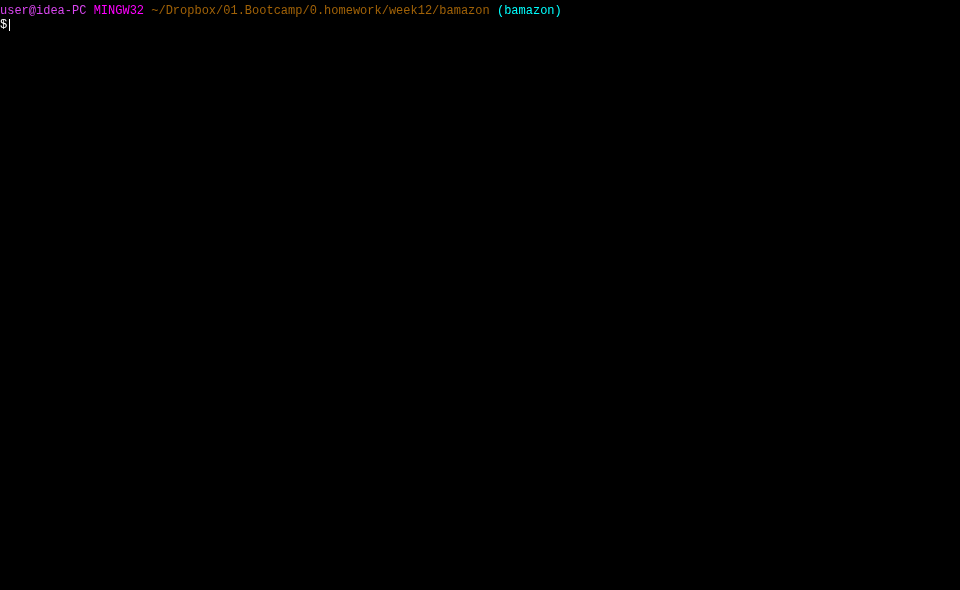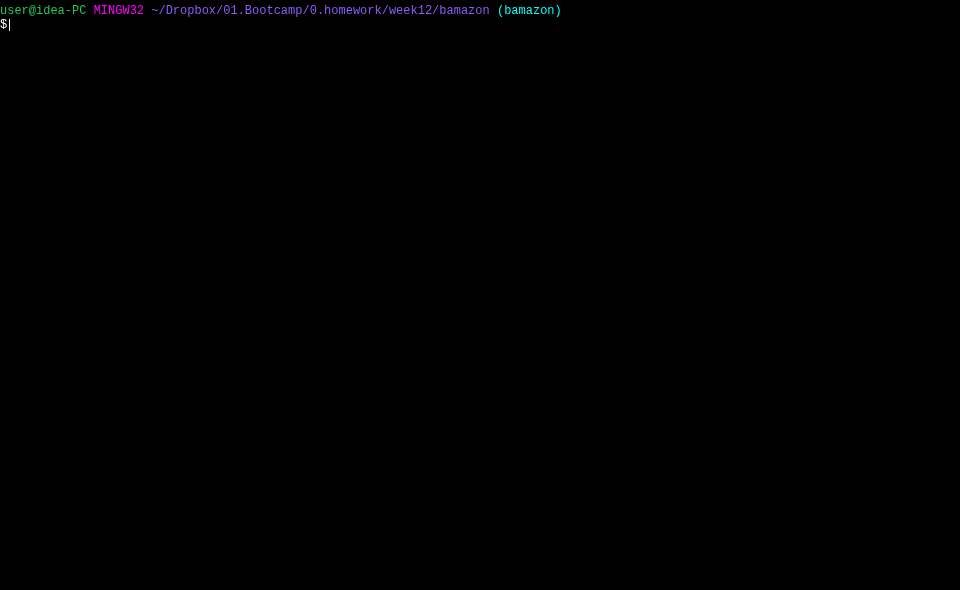--- a/index.html
+++ b/index.html
@@ -17,29 +17,29 @@
       overflow: hidden;
       color: #ffffff;
     }
     .terminal {
       padding: 4px 0 0 0;
     }
     .prompt-line {
       white-space: pre;
     }
     .user-host {
-      color: #22c55e;
+      color: #d946ef;
       font-family: Liberation Mono, monospace;
     }
     .system {
       color: #ff00ff;
       margin-top: 16px;
     }
     .path {
-      color: #8b5cf6;
+      color: #a16207;
     }
     .branch {
       color: #00ffff;
     }
     .prompt-char {
       color: #ffffff;
     }
     .cursor {
       display: inline-block;
       width: 1px;

